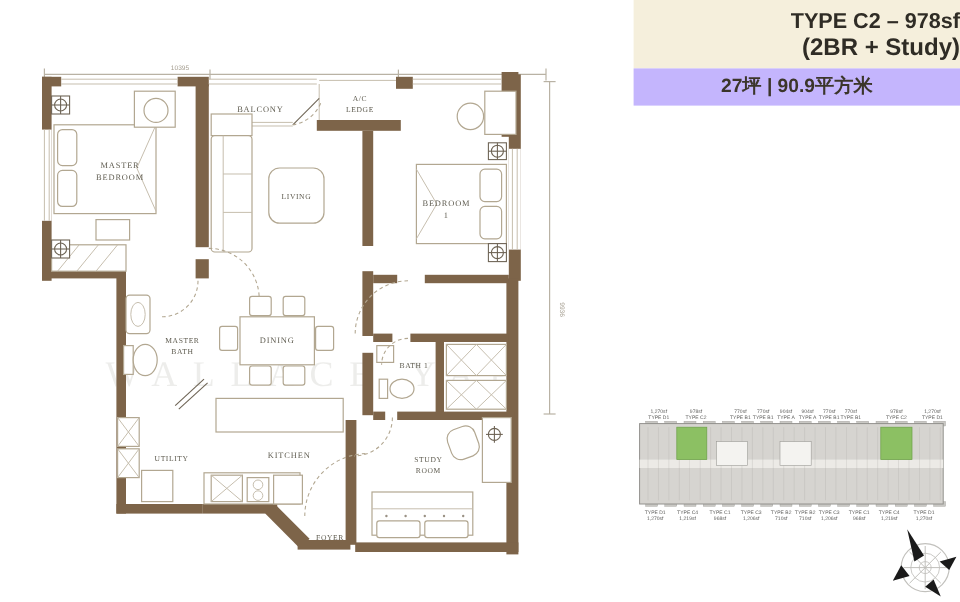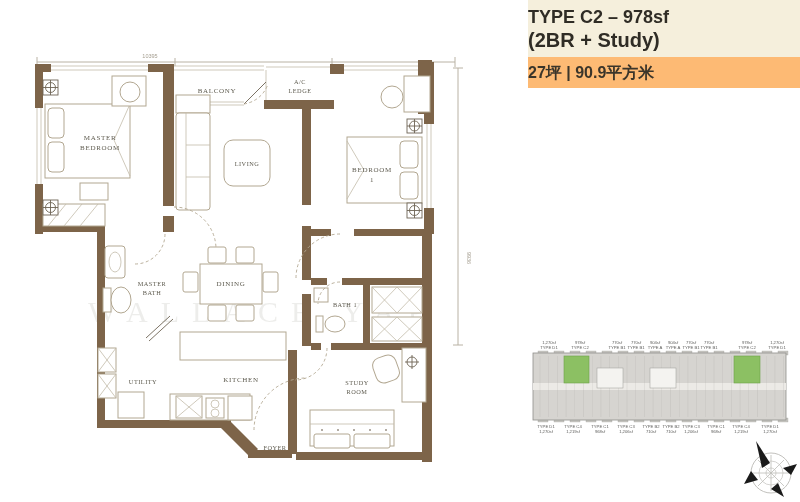--- a/index.html
+++ b/index.html
@@ -1,25 +1,25 @@
 <!DOCTYPE html>
 <html><head>
 <meta charset="utf-8">
 <style>
   html,body{margin:0;padding:0;}
   body{width:800px;height:502px;overflow:hidden;background:#ffffff;
        font-family:"Liberation Sans",sans-serif;position:relative;}
   .abs{position:absolute;}
   
   .title-card{left:528px;top:0;width:272px;height:88px;}
-  .title-main{background:#f5efdc;height:57px;text-align:left;
+  .title-main{background:#f5efdc;height:57px;text-align:right;
               color:#2f2c25;padding-top:5px;box-sizing:border-box;}
   .title-main .l1{font-size:18px;font-weight:bold;line-height:24px;}
   .title-main .l2{font-size:20px;font-weight:bold;line-height:22px;}
-  .title-area{background:#fdba74;height:31px;text-align:left;
+  .title-area{background:#c4b5fd;height:31px;text-align:center;
               color:#3b352a;font-size:16px;font-weight:bold;line-height:31px;}
   
   text{font-family:"Liberation Serif",serif;}
   .rlabel{font-size:7px;letter-spacing:.7px;fill:#5f5c50;text-anchor:middle;}
   .rlabel-s{font-size:6.3px;letter-spacing:.5px;fill:#5f5c50;text-anchor:middle;}
   .dim{font-size:5.5px;fill:#a59e90;text-anchor:middle;font-family:"Liberation Sans",sans-serif;}
   .wm{font-size:30px;letter-spacing:13px;fill:rgba(110,104,88,.12);}
   .kpl{font-size:4.2px;fill:#5c5c5a;text-anchor:middle;font-family:"Liberation Sans",sans-serif;}
   .furn{stroke:#b2a791;fill:#ffffff;stroke-width:1;}
   .thin{stroke:#c3bbaa;fill:none;stroke-width:.8;}

